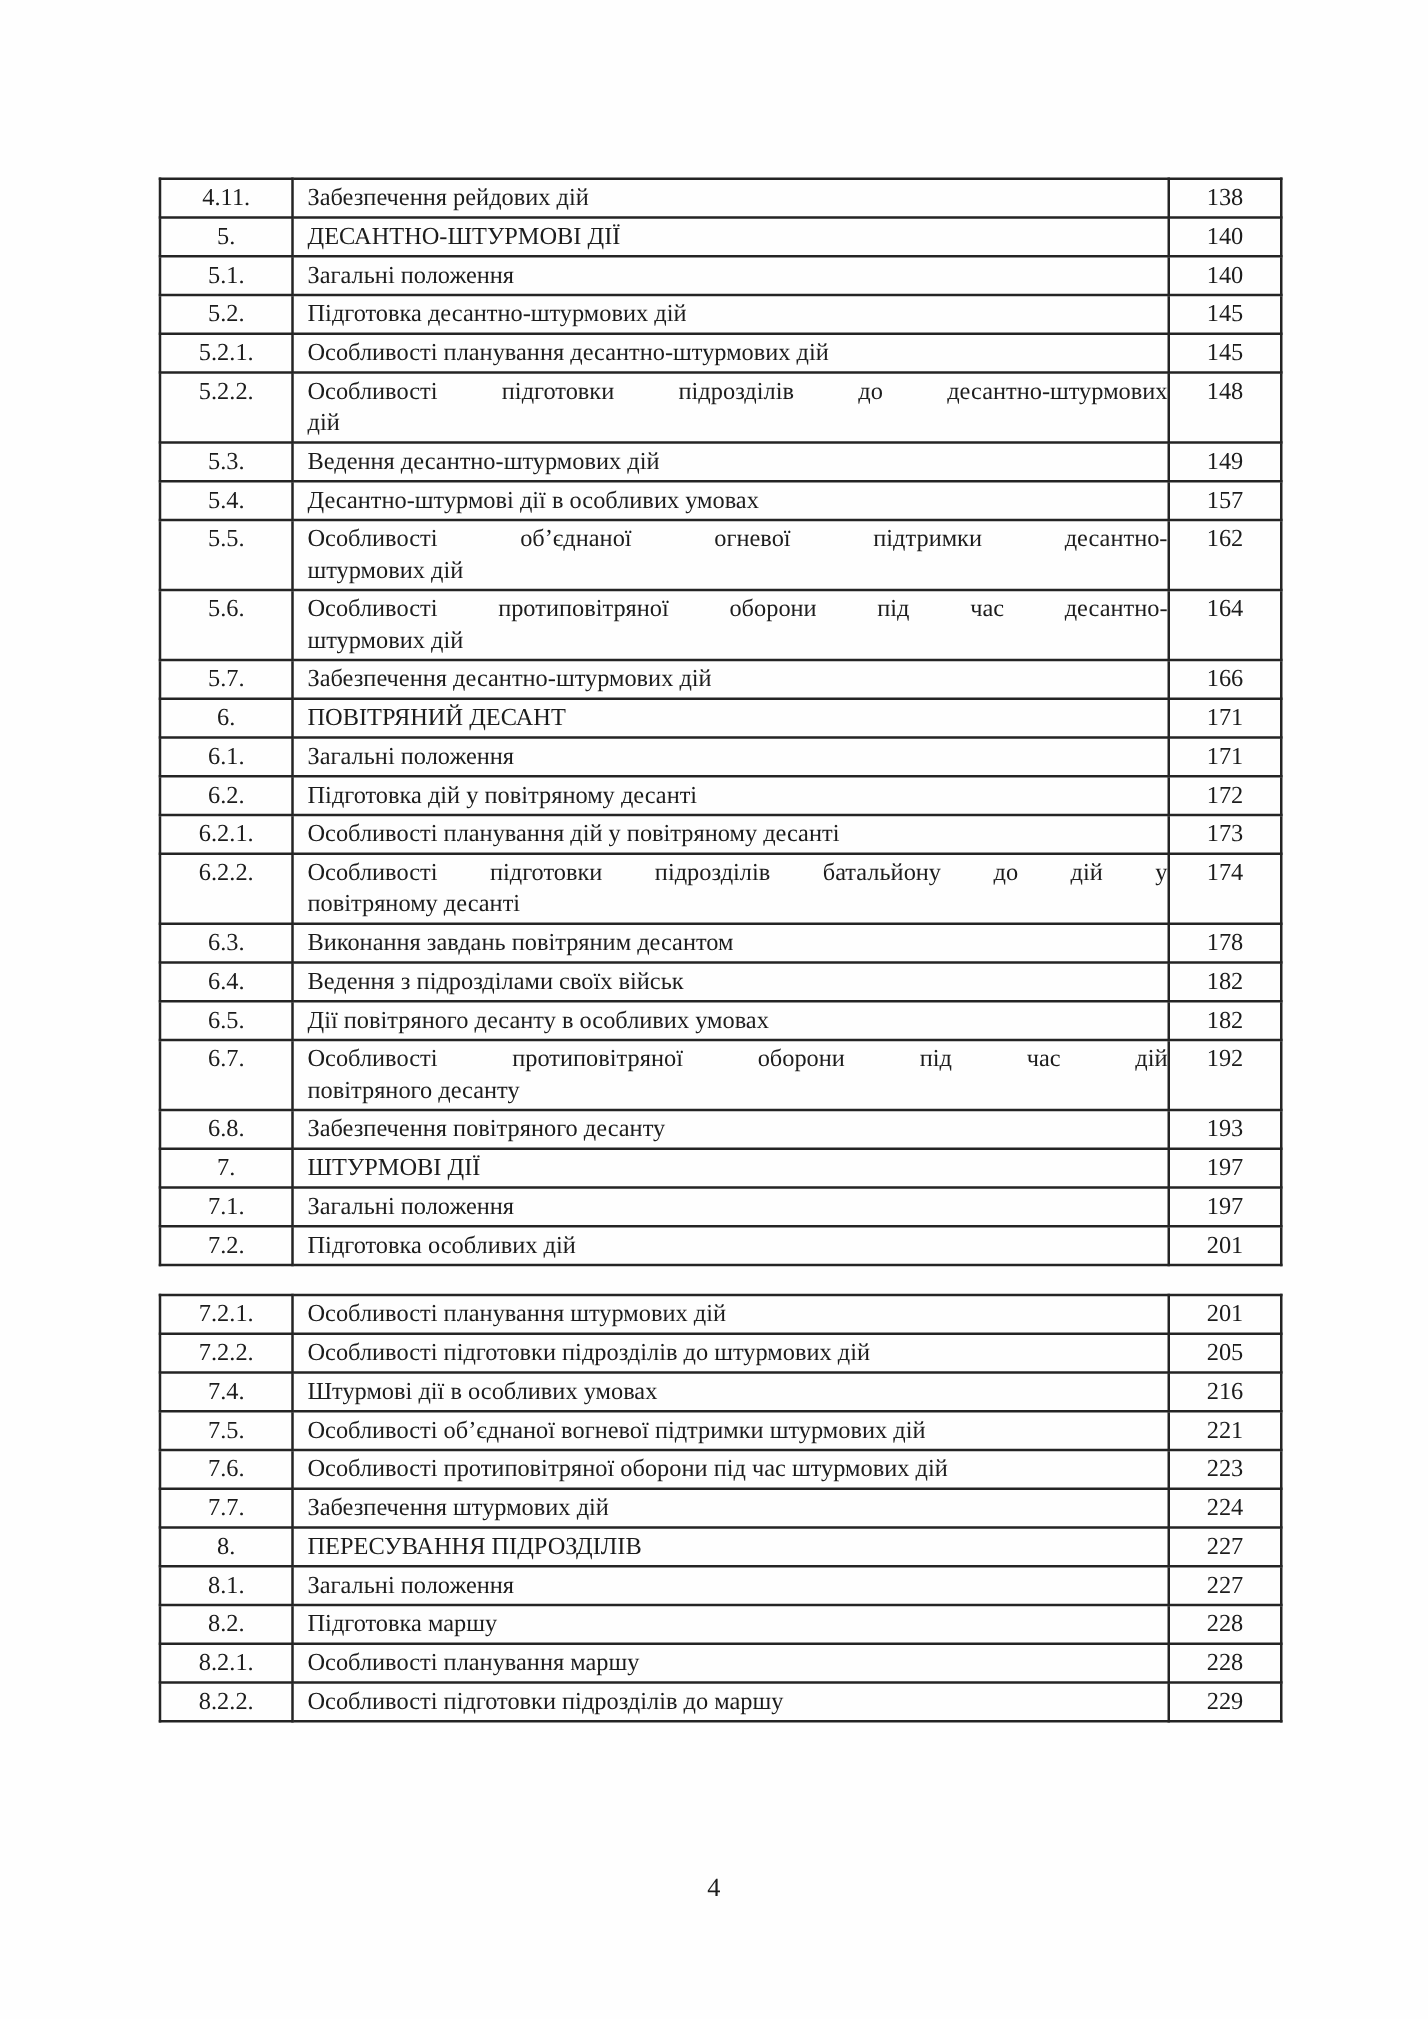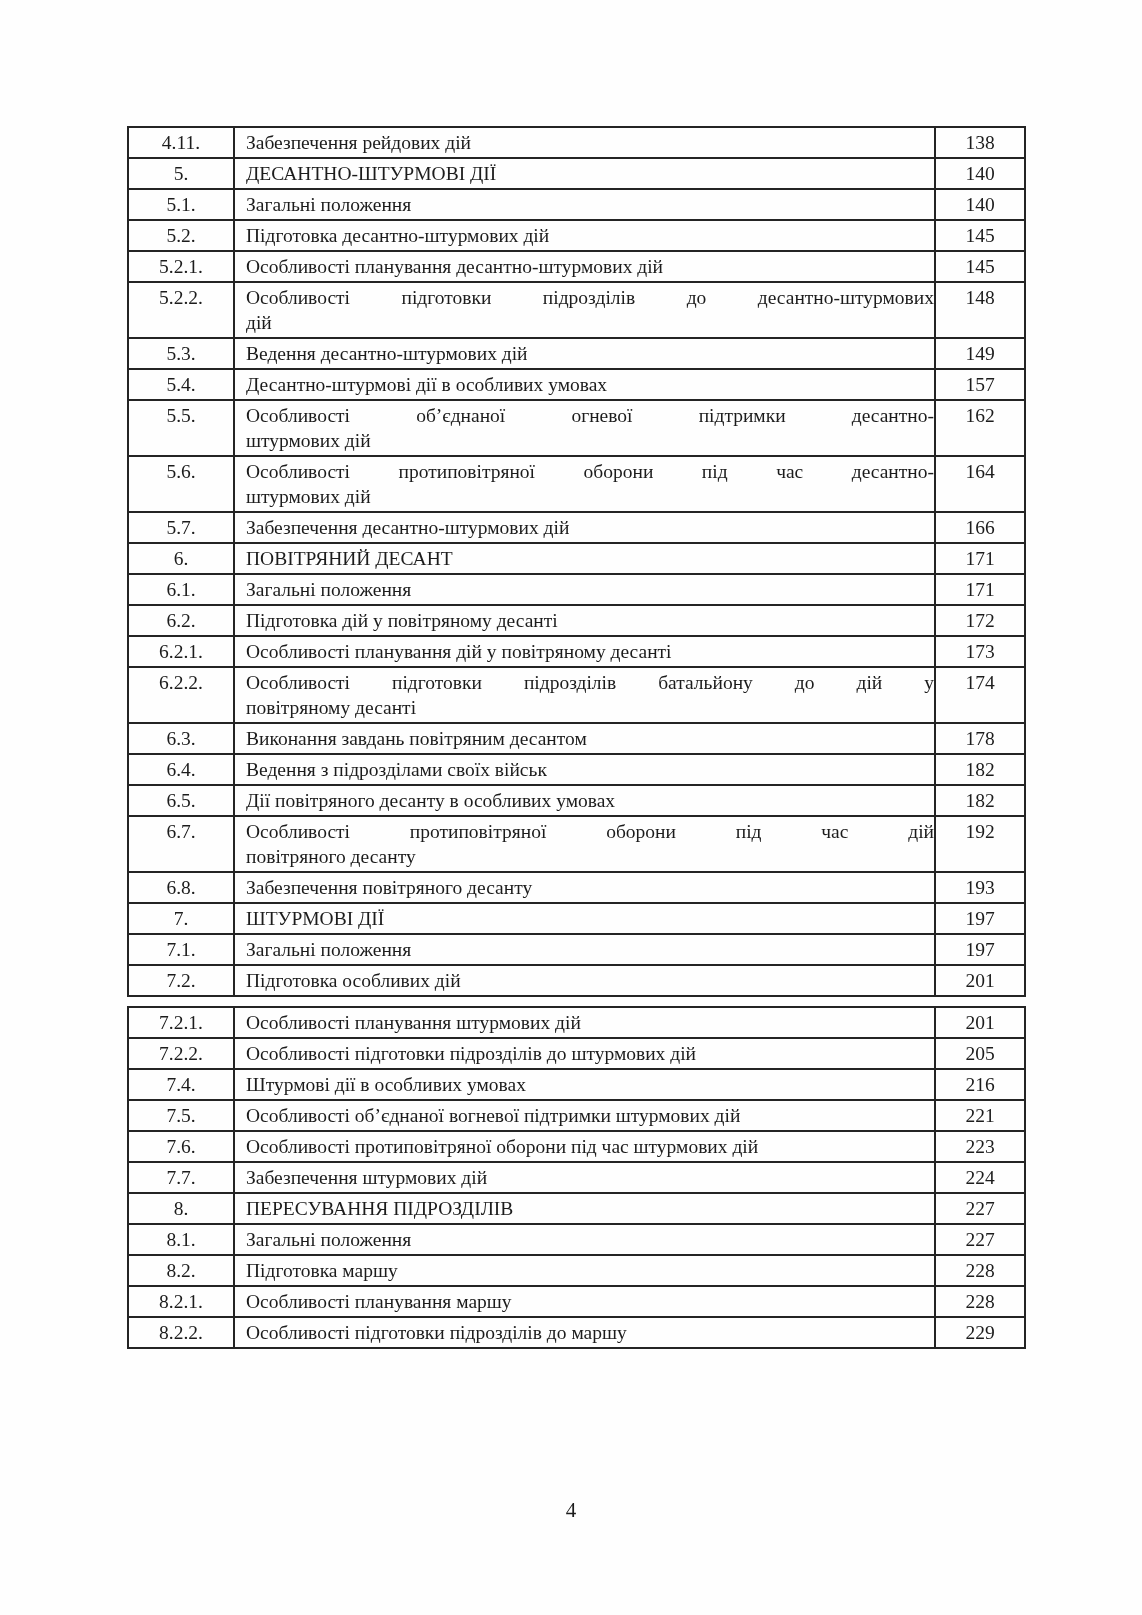--- a/index.html
+++ b/index.html
@@ -18,23 +18,24 @@
   .toc-wrap {
     position: absolute;
     left: 127px;
     top: 126px;
     width: 897px;
   }
   table.toc {
     border-collapse: collapse;
     table-layout: fixed;
     width: 897px;
+    margin-top: 16px;
   }
   table.toc.part-gap {
-    margin-top: 9px;
+    margin-top: 22px;
   }
   col.c-num  { width: 106px; }
   col.c-title{ width: 701px; }
   col.c-page { width: 90px;  }
   td {
     border: 2px solid #242424;
     font-size: 19.5px;
     line-height: 25px;
     vertical-align: top;
     padding: 2px 0 2px 0;

